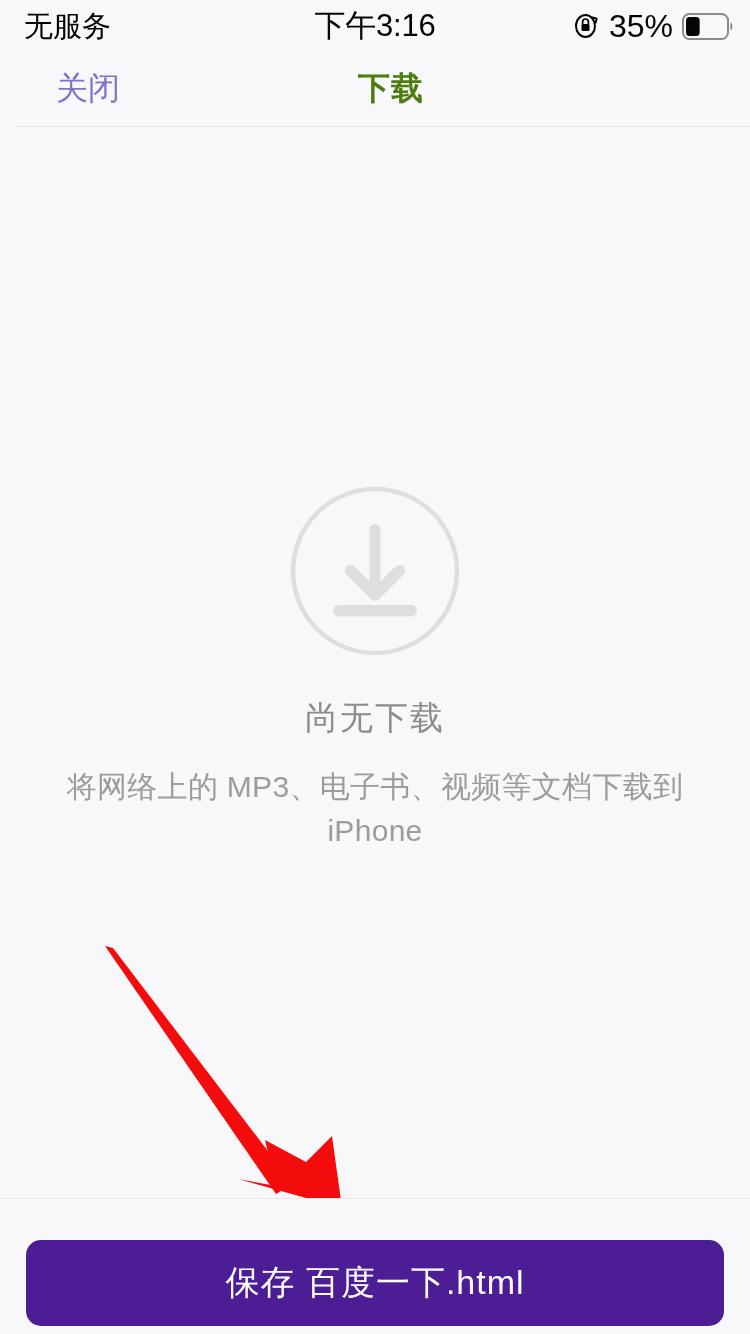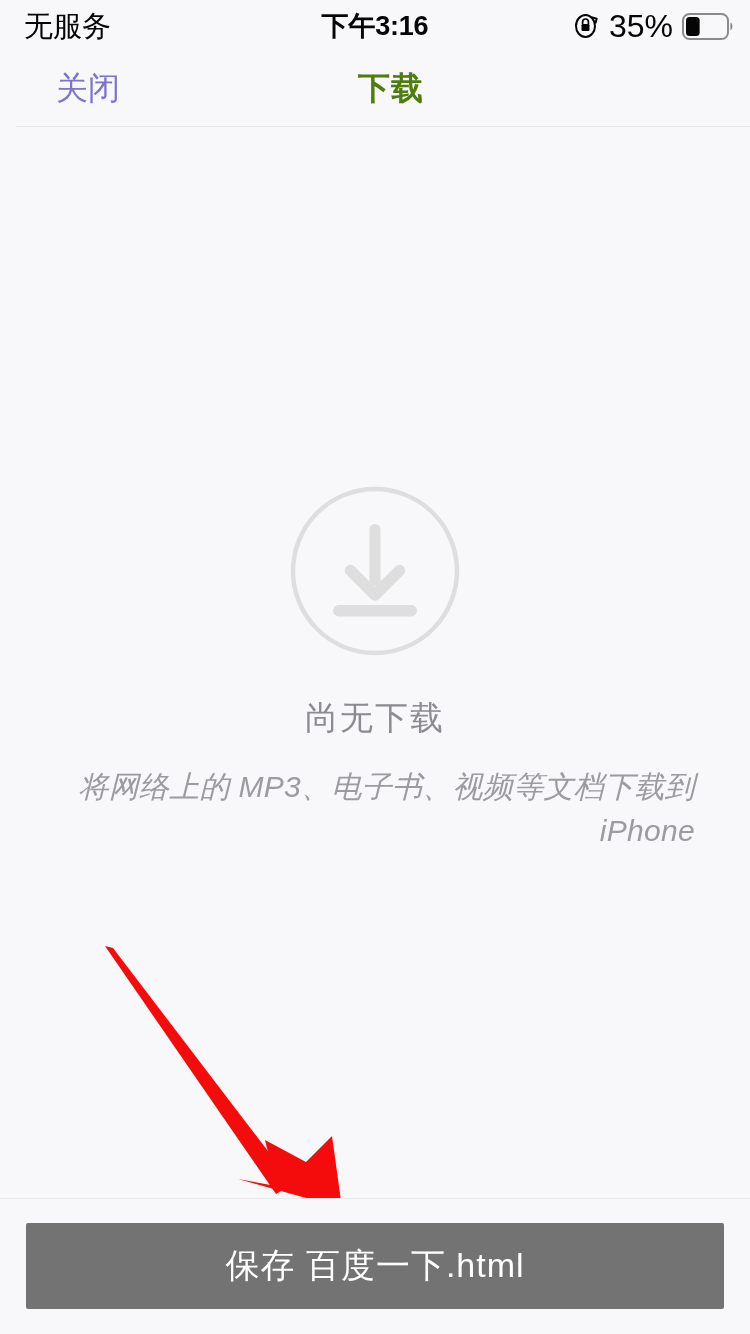--- a/index.html
+++ b/index.html
@@ -29,21 +29,21 @@
   .carrier {
     font-size:29px; font-weight:400; letter-spacing:0px;
     line-height:52px;
   }
   #wifi-icon { display:block; }
   #status-center {
     position:absolute; left:0; top:0; width:750px; height:52px;
     display:flex; align-items:center; justify-content:center;
   }
   .clock {
-    font-size:27px; font-weight:700; letter-spacing:-0.2px;
+    font-size:31px; font-weight:400; letter-spacing:-0.2px;
   }
   #status-right {
     position:absolute; right:16px; top:0; height:52px;
     display:flex; align-items:center; gap:9px;
   }
   .batt-pct { font-size:32px; font-weight:400; }
   #battery-icon { display:block; }
   #rotation-lock-icon { display:block; }
 
   
@@ -83,47 +83,46 @@
   }
   #empty-title {
     margin-top:40px;
     color:#8b8b90;
     font-size:33px; font-weight:400;
     letter-spacing:2px;
   }
   #empty-subtitle {
     margin-top:24px;
     width:640px;
-    text-align:right;
+    text-align:center;
     color:#9b9ba0;
     font-size:30px;
     line-height:44px;
     letter-spacing:0.3px;
-    font-style:italic;
   }
 
   
   #annotation-arrow {
     position:absolute; left:80px; top:920px;
     width:300px; height:310px;
     pointer-events:none;
   }
 
   
   #bottom-bar {
     position:absolute; left:0; top:1198px;
     width:750px; height:136px;
     background:#f8f8fa;
     border-top:1px solid #e9e9ec;
   }
   #save-button {
-    position:absolute; left:26px; top:24px;
+    position:absolute; left:26px; top:41px;
     width:698px; height:86px;
-    background:#737373;
-    border:none; border-radius:2px;
+    background:#4c1d95;
+    border:none; border-radius:15px;
     color:#ffffff;
     font-size:34px; font-weight:500;
     letter-spacing:1px;
     font-family:"Liberation Sans", sans-serif;
     cursor:pointer;
     display:flex; align-items:center; justify-content:center;
   }
 </style>
 </head>
 <body>

